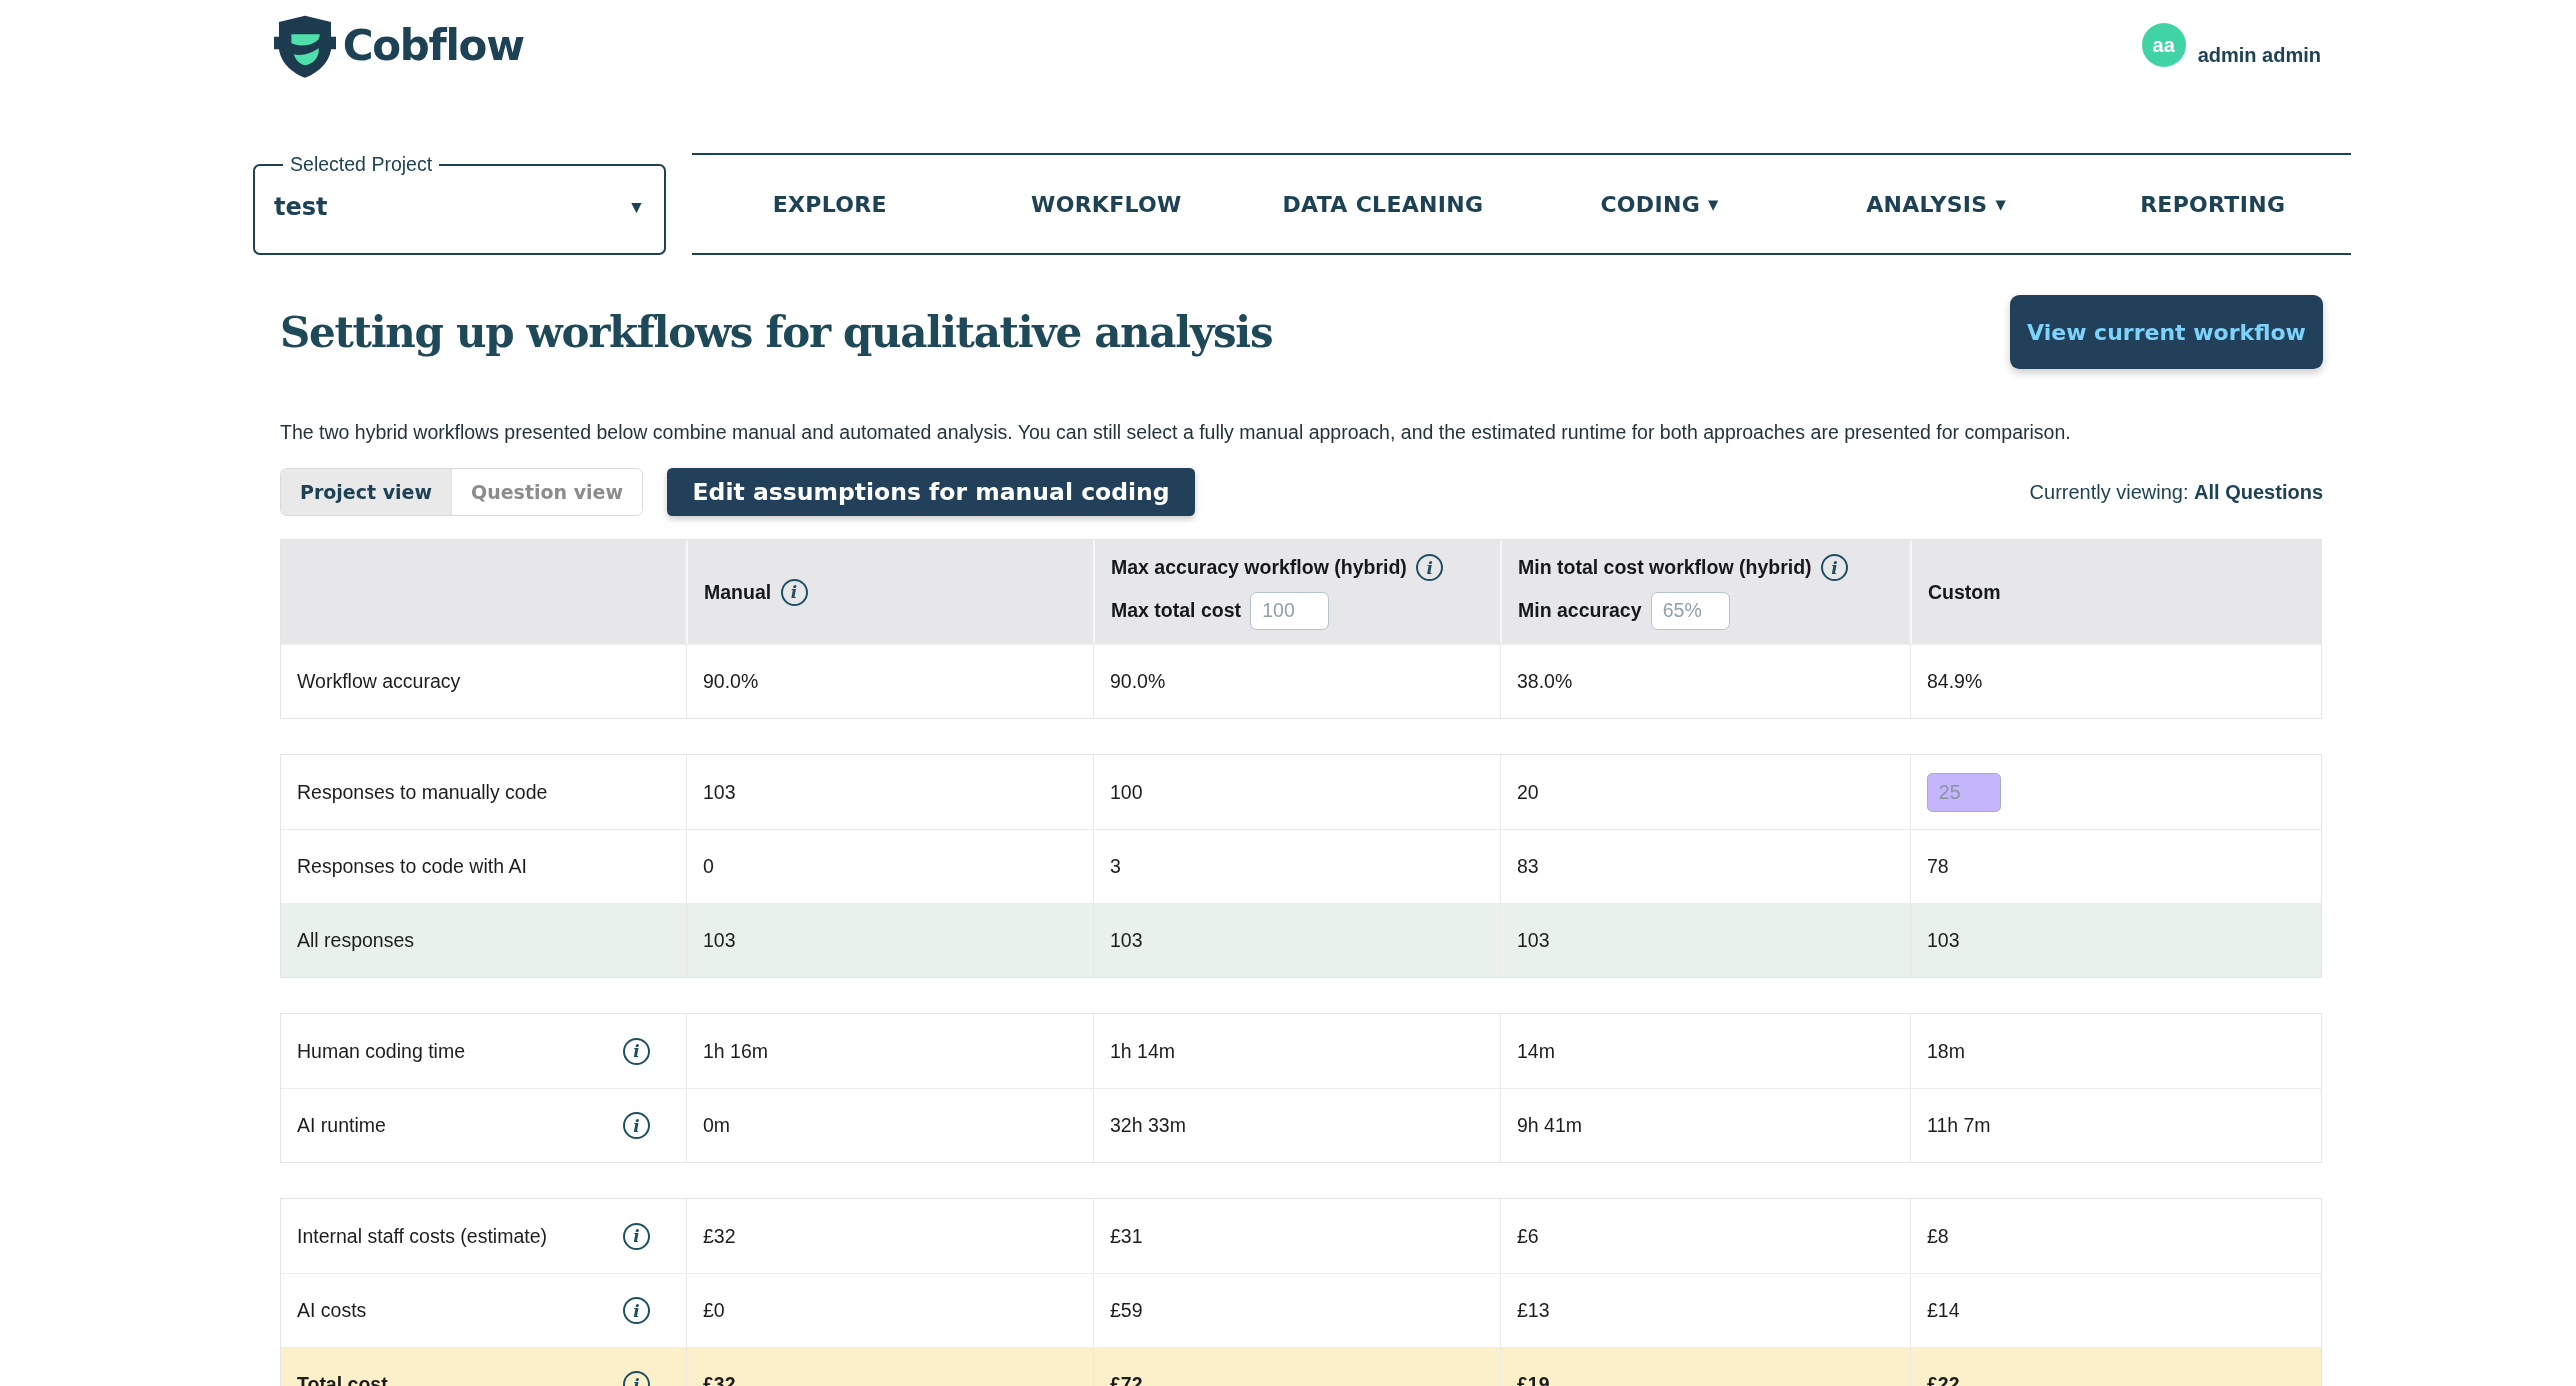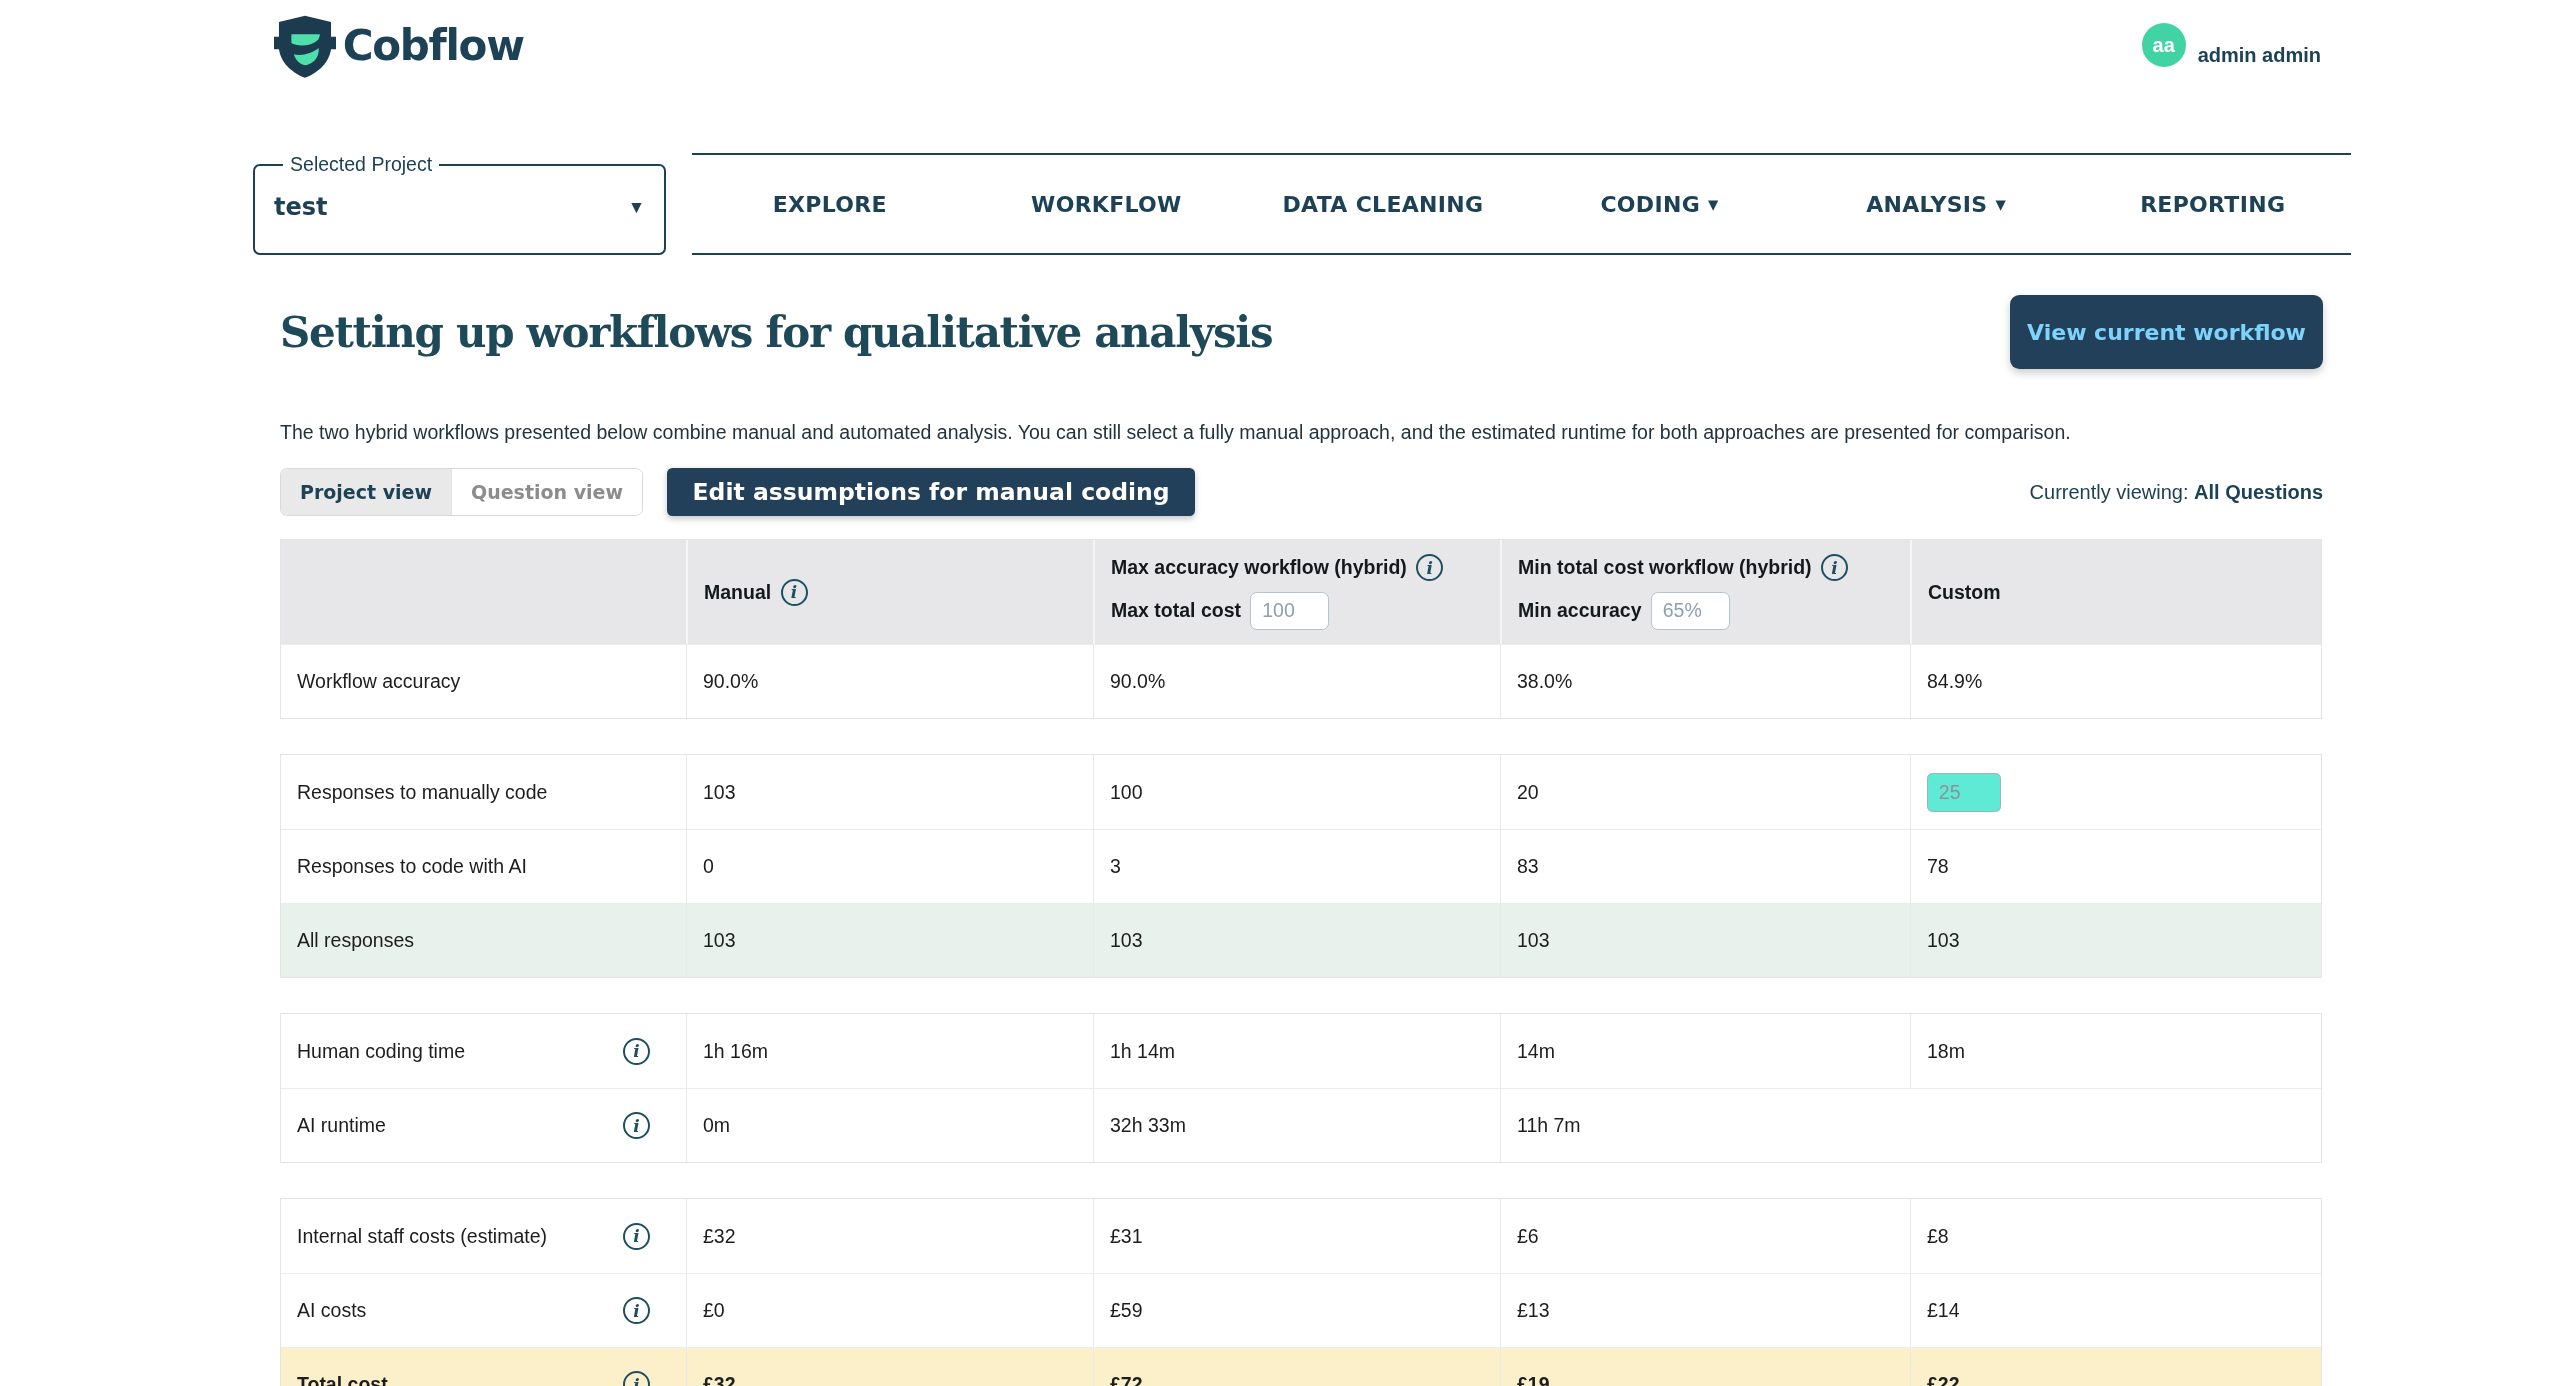--- a/index.html
+++ b/index.html
@@ -79,21 +79,21 @@
   .tcell.label{justify-content:flex-start;}
   .tcell .label-text{margin-right:auto;}
   .trow.mint .tcell{background:var(--mint);}
   .trow.yellow .tcell{background:var(--yellow);}
   .trow .bold{font-weight:bold;}
   .info{width:27px;height:27px;min-width:27px;border:2px solid #1d4f63;border-radius:50%;
     color:#1d4f63;display:inline-flex;align-items:center;justify-content:center;
     font-family:"DejaVu Serif",serif;font-style:italic;font-weight:bold;font-size:17px;cursor:pointer;}
   .tcell.label .info{margin-right:20px;}
   .cell-input{width:74px;height:39px;border:1.3px solid #9fb0bd;border-radius:5.4px;padding:0 10.8px;
-    font-size:19.5px;color:#555f66;font-family:"Liberation Sans",sans-serif;background:#5eead4;}
+    font-size:19.5px;color:#555f66;font-family:"Liberation Sans",sans-serif;background:#c4b5fd;}
   .cell-input::placeholder{color:#8a949c;}
 </style>
 </head>
 <body>
 
 <header class="topbar">
   <div class="logo">
     <span style="display:inline-flex;">
       <svg width="62" height="65" viewBox="0 0 100 104">
         <path fill="#1d3b4f" d="M50 4 L92 14 V38 H100 V58 H92 C88 84 66 98 50 104 C34 98 12 84 8 58 H0 V38 H8 V14 Z"></path>
@@ -252,20 +252,21 @@
           <div class="tcell">14m</div>
           <div class="tcell">18m</div>
         </div>
         <div class="trow">
           <div class="tcell label">
             <span class="label-text">AI runtime</span>
             <span class="info">i</span>
           </div>
           <div class="tcell">0m</div>
           <div class="tcell">32h 33m</div>
+          <div class="tcell">9h 41m</div>
           <div class="tcell">11h 7m</div>
         </div>
       </div>
     <div class="block">
         <div class="trow">
           <div class="tcell label">
             <span class="label-text">Internal staff costs (estimate)</span>
             <span class="info">i</span>
           </div>
           <div class="tcell">£32</div>

